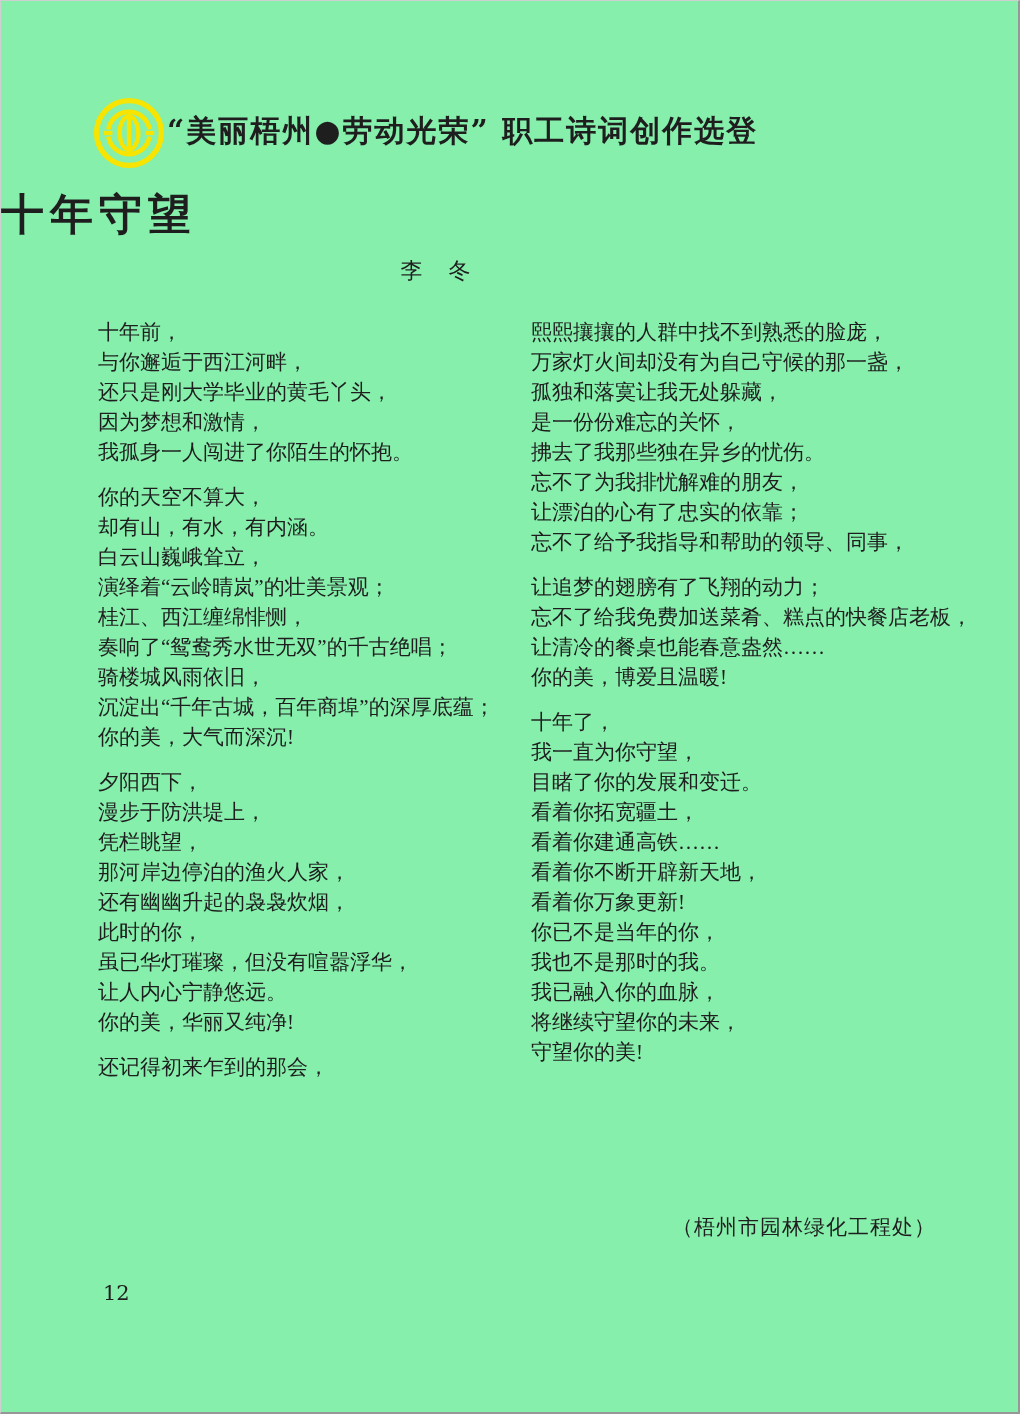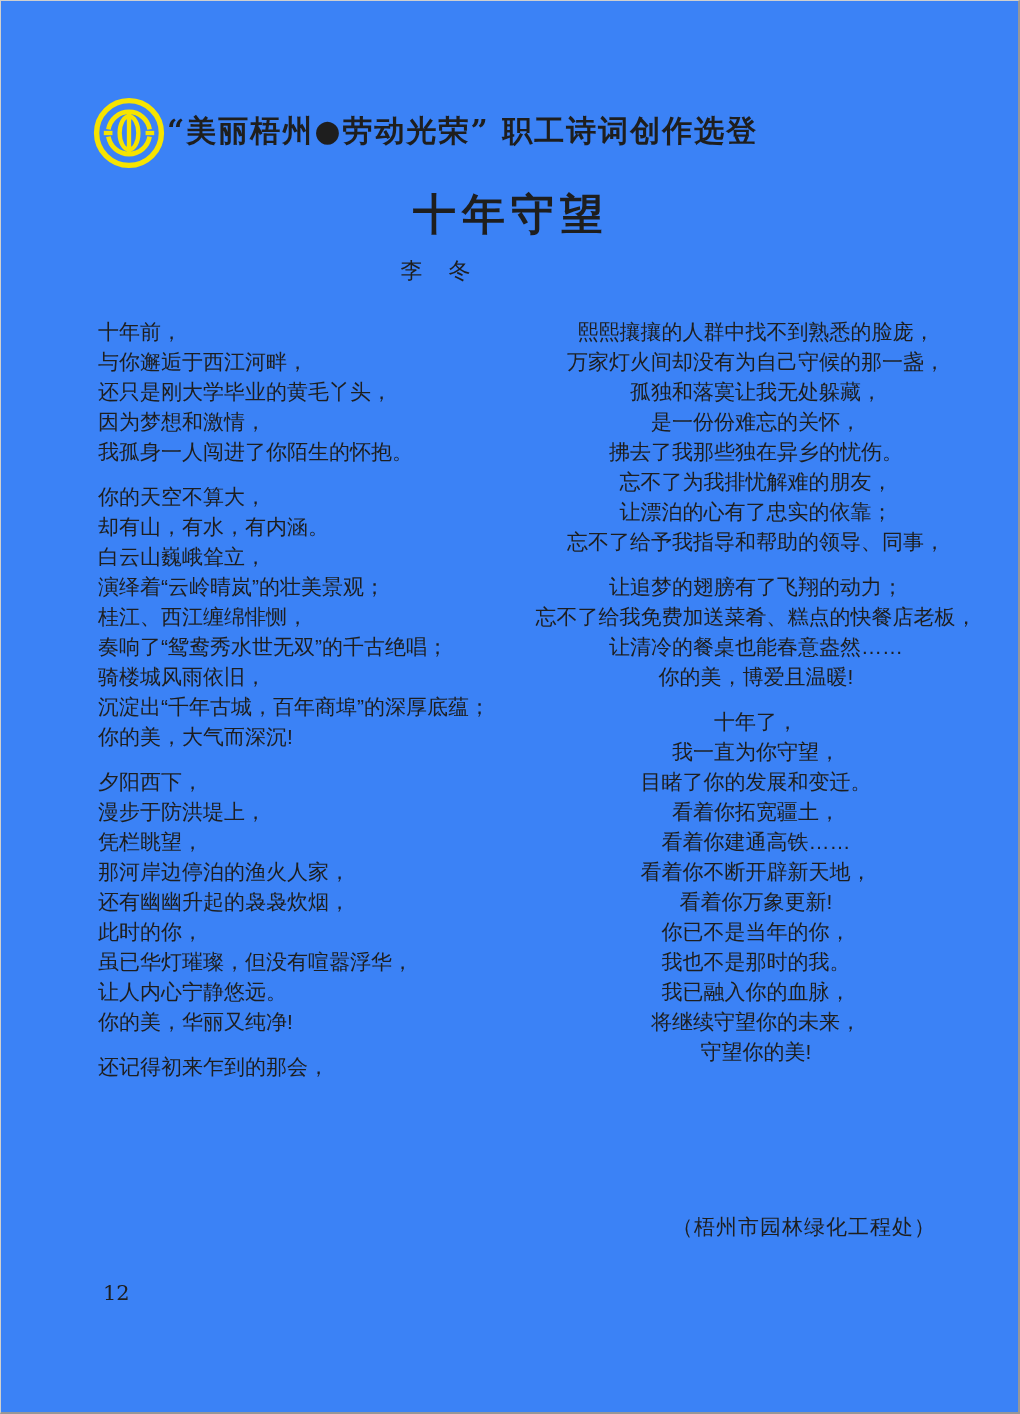--- a/index.html
+++ b/index.html
@@ -1,21 +1,21 @@
 <!DOCTYPE html>
 <html><head>
 <meta charset="utf-8">
 <style>
   * { margin:0; padding:0; box-sizing:border-box; }
   html,body { background:#e8e8e8; }
   .page {
     position:relative;
     width:1020px; height:1414px;
     margin:0 auto;
-    background:#3b82f6;
+    background:#86efac;
     border-top:1px solid #cfcfcf;
     border-left:1px solid #cfcfcf;
     border-right:2px solid #979797;
     border-bottom:2px solid #979797;
     font-family:"Liberation Sans", sans-serif;
     color:#1e1e1e;
     overflow:hidden;
   }
   .logo {
     position:absolute; left:92px; top:96px;
@@ -25,39 +25,39 @@
     position:absolute; left:166px; top:108px;
     width:640px;
     font-size:30px; font-weight:bold;
     letter-spacing:2px;
     line-height:44px;
     white-space:nowrap;
     font-family:"DejaVu Serif", serif;
   }
   .poem-title {
     position:absolute; left:0; top:188px;
-    width:1020px; text-align:center;
+    width:1020px; text-align:left;
     font-size:43px; font-weight:bold;
     letter-spacing:6px;
     line-height:50px;
     font-family:"DejaVu Serif", serif;
   }
   .poem-author {
     position:absolute; left:0; top:254px;
     width:871px; text-align:center;
     font-size:22px; letter-spacing:2px;
     line-height:32px;
   }
   .column {
     position:absolute; top:316px;
     font-size:21px; line-height:30px;
   }
   .col-left  { left:97px;  width:425px; }
-  .col-right { left:530px; width:450px;text-align:center; }
-  .poem-line { height:30px; white-space:nowrap; }
+  .col-right { left:530px; width:450px; }
+  .poem-line { height:30px; white-space:nowrap;font-family:Liberation Serif, serif; }
   .poem-line.blank { height:15px; }
   .attribution {
     position:absolute; top:1212px; right:82px;
     font-size:21px; letter-spacing:1px;
     font-family:"DejaVu Serif", serif;
     text-align:center;
   }
   .page-number {
     position:absolute; left:102px; top:1280px;
     font-size:21px;

